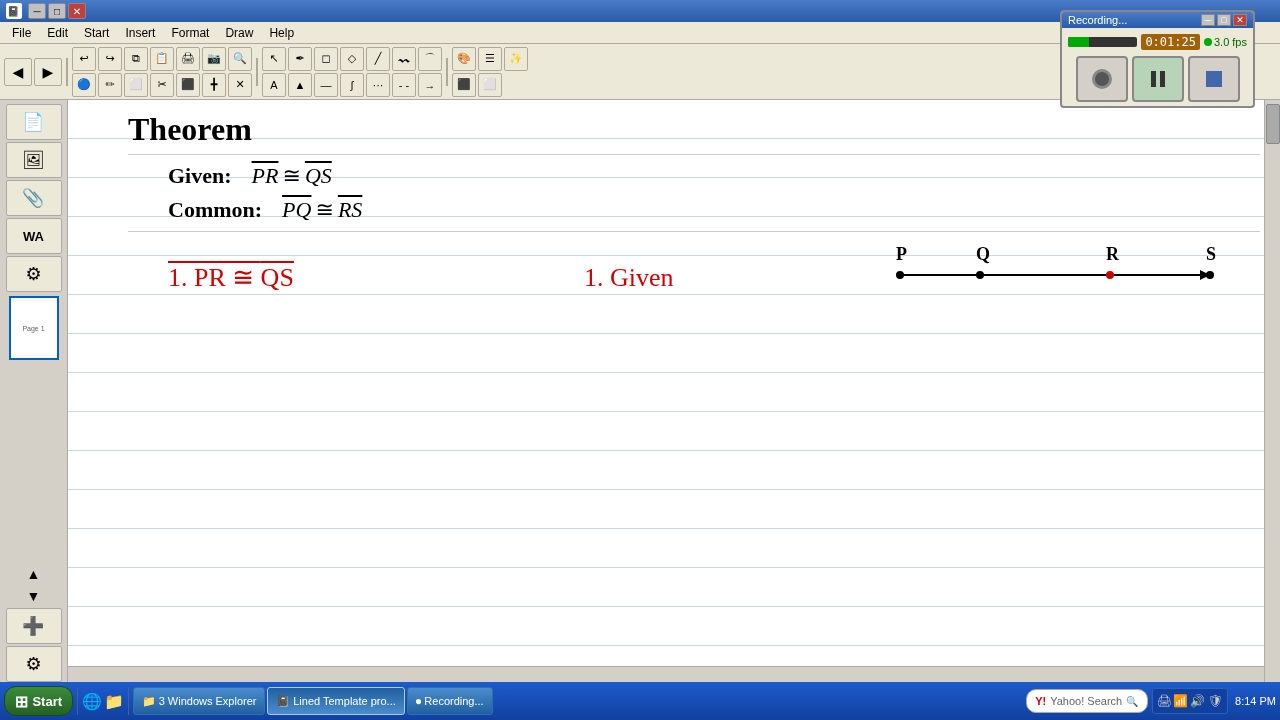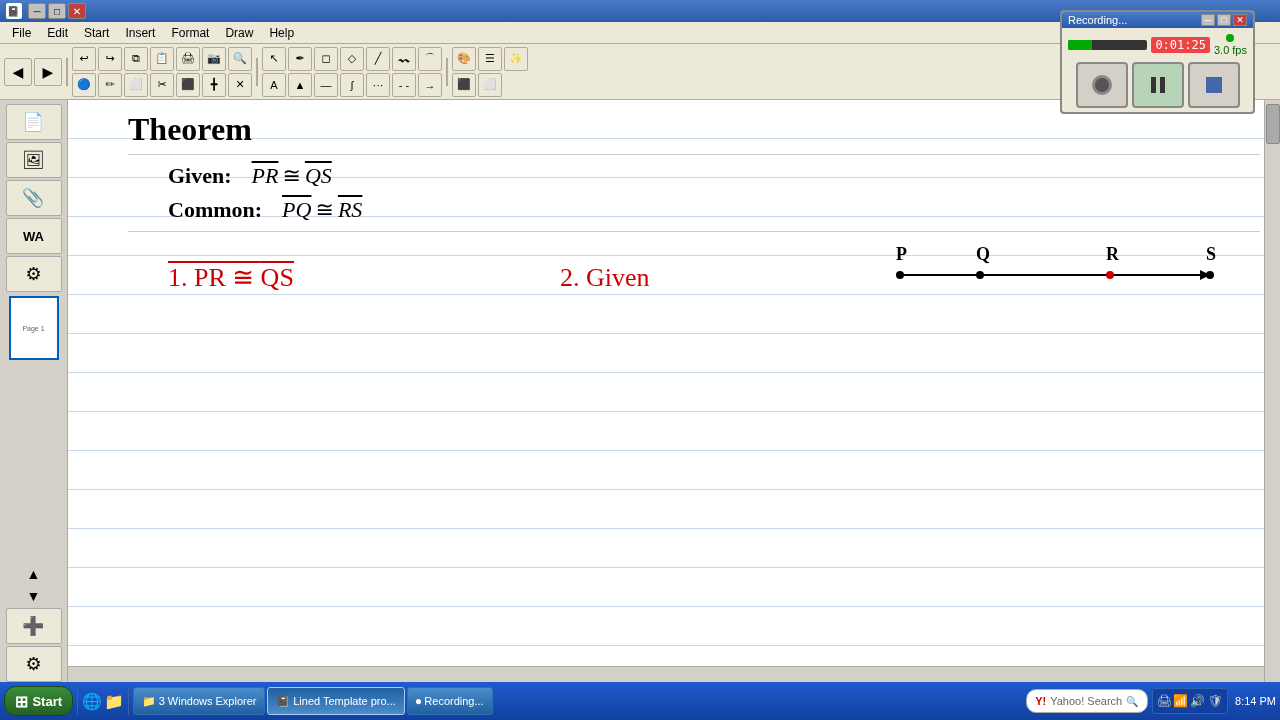--- a/index.html
+++ b/index.html
@@ -217,21 +217,21 @@
     }
 
     
     .proof-area {
       margin-top: 30px;
       margin-left: 40px;
     }
     .proof-row {
       display: flex;
       align-items: flex-end;
-      gap: 12px;
+      gap: 36px;
       margin-bottom: 18px;
     }
     .proof-statement {
       width: 380px;
       font-size: 26px;
       color: #cc0000;
       font-family: 'Segoe Script', 'Comic Sans MS', cursive;
     }
     .proof-reason {
       font-size: 26px;
@@ -273,30 +273,30 @@
     }
     .rec-title-btn.close { background: #c04040; }
     .recording-controls {
       display: flex;
       gap: 4px;
       align-items: center;
       padding: 2px;
     }
     .rec-timer {
       font-size: 12px;
-      background: #ef4444;
+      background: #a16207;
       color: white;
       padding: 1px 4px;
       border-radius: 2px;
       font-family: monospace;
     }
     .rec-fps {
       font-size: 11px;
       color: #006600;
-      display: flex; align-items: center; gap: 2px; flex-direction: column;
+      display: flex; align-items: center; gap: 2px;
     }
     .rec-fps-dot {
       width: 8px; height: 8px;
       background: #00aa00;
       border-radius: 50%;
     }
     .rec-buttons {
       display: flex;
       gap: 4px;
       justify-content: center;
@@ -568,21 +568,21 @@
       </div>
     </div>
 
     <hr class="divider-line">
 
     <div class="proof-area">
       <div class="proof-row">
         <div class="proof-statement">
           <span style="text-decoration:overline;font-family:'Segoe Script','Comic Sans MS',cursive;font-size:26px;color:#cc0000;">1. <span style="text-decoration:overline;">PR</span> ≅ <span style="text-decoration:overline;">QS</span></span>
         </div>
-        <div class="proof-reason">2. Given</div>
+        <div class="proof-reason">1. Given</div>
       </div>
     </div>
   </div>
 
   <div class="segment-svg-area">
     <svg width="360" height="50">
 
       <line x1="30" y1="35" x2="340" y2="35" stroke="black" stroke-width="2"></line>
 
       <circle cx="30" cy="35" r="4" fill="black"></circle>

